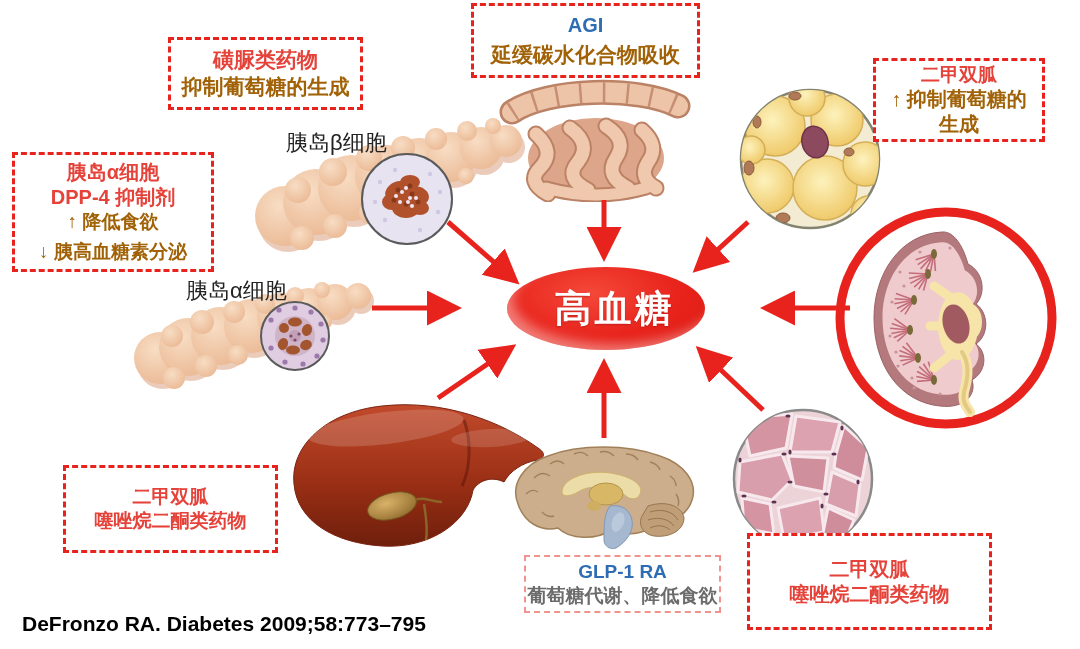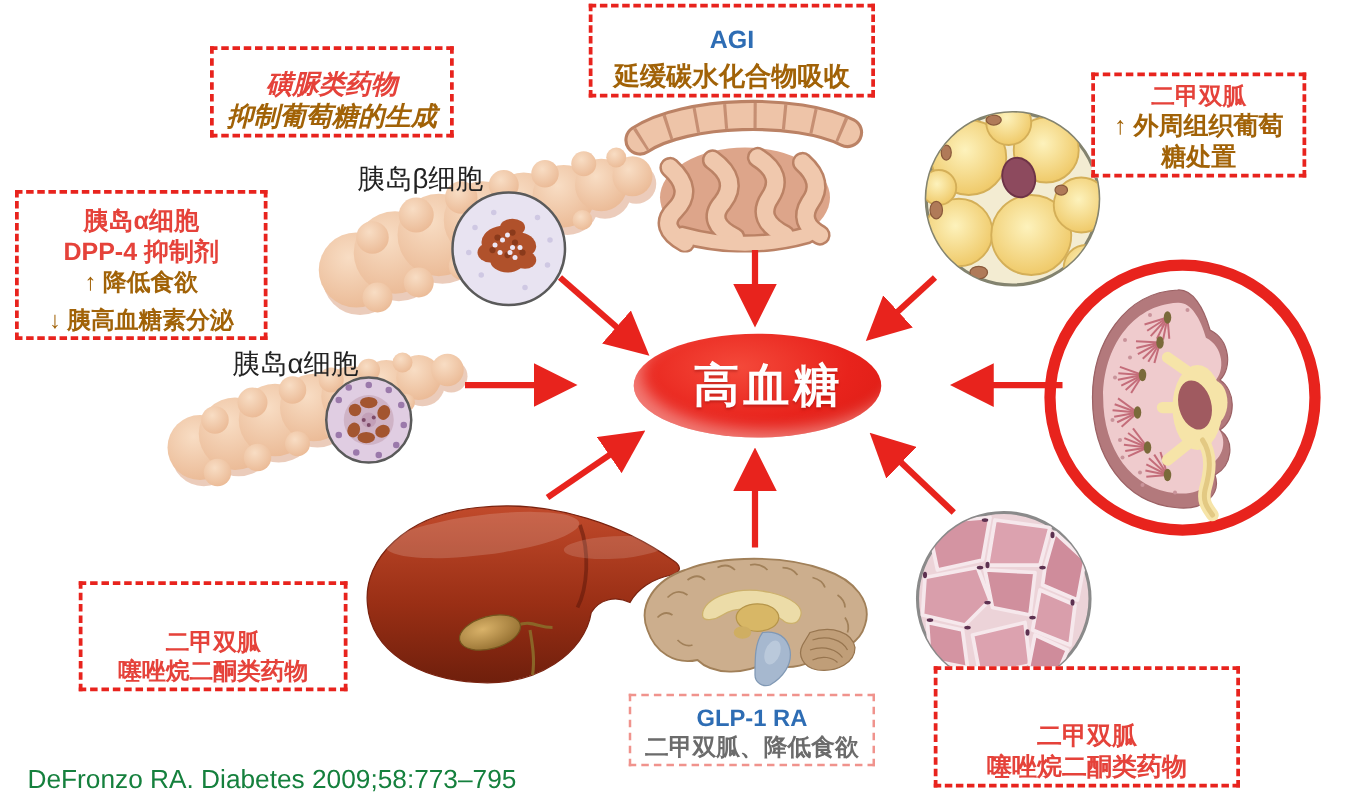--- a/index.html
+++ b/index.html
@@ -4,21 +4,21 @@
 <style>
   html,body{margin:0;padding:0;background:#fff;}
   .canvas{
     position:relative;width:1080px;height:649px;background:#ffffff;overflow:hidden;
     font-family:"Liberation Sans","DejaVu Sans",sans-serif;
   }
   
   .dbox{
     position:absolute;box-sizing:border-box;background:#fff;
     border:3px dashed #e8231d;
-    display:flex;flex-direction:column;justify-content:flex-end;align-items:center;
+    display:flex;flex-direction:column;justify-content:center;align-items:center;
     text-align:center;font-weight:bold;line-height:1.24;z-index:30;
   }
   .dbox.light{border:2px dashed #f0938d;}
   .red-t{color:#e5423a;}
   .blk-t{color:#a16207;}
   .blue-t{color:#2e6db4;}
   .gray-t{color:#6b6b6b;}
   .gap{margin-top:7px;}
   .fs19{font-size:19px;} .fs20{font-size:20px;} .fs21{font-size:21px;}
   
@@ -27,21 +27,21 @@
     background:radial-gradient(ellipse at 42% 32%, #f4493a 0%, #e8231c 55%, #d91b13 100%);
     box-shadow:inset 9px -9px 12px -3px rgba(255,235,230,0.45);
     display:flex;align-items:center;justify-content:center;z-index:40;
   }
   .center-ellipse span{
     color:#ffffff;font-size:37px;font-weight:bold;letter-spacing:3px;
     text-shadow:0 1px 2px rgba(120,0,0,0.35);
     margin-left:17px;
   }
   .organ-label{position:absolute;font-size:22px;font-weight:500;color:#222;z-index:25;}
-  .citation{position:absolute;left:22px;top:612px;font-size:21px;font-weight:normal;color:#15803d;z-index:30;}
+  .citation{position:absolute;left:22px;top:612px;font-size:21px;font-weight:bold;color:#000000;z-index:30;}
   svg{display:block;}
   .arrows{position:absolute;left:0;top:0;z-index:20;pointer-events:none;}
   .organ{position:absolute;z-index:10;}
 </style>
 </head>
 <body>
 
 <div class="canvas">
 
   <svg class="organ" style="left:250px;top:96px;" width="280" height="160" viewBox="0 0 280 160">
@@ -413,50 +413,50 @@
       <line x1="604" y1="200" x2="604" y2="252"></line>
       <line x1="748" y1="222" x2="700" y2="266"></line>
       <line x1="850" y1="308" x2="770" y2="308"></line>
       <line x1="763" y1="410" x2="703" y2="353"></line>
       <line x1="604" y1="438" x2="604" y2="368"></line>
       <line x1="438" y1="398" x2="508" y2="350"></line>
       <line x1="372" y1="308" x2="452" y2="308"></line>
     </g>
   </svg>
 
-  <div class="dbox" style="left:168px;top:37px;width:195px;height:73px;font-style:italic;">
+  <div class="dbox" style="left:168px;top:37px;width:195px;height:73px;">
     <div class="red-t fs21">磺脲类药物</div>
     <div class="blk-t fs21">抑制葡萄糖的生成</div>
   </div>
 
   <div class="dbox" style="left:471px;top:3px;width:229px;height:75px;">
     <div class="blue-t fs20">AGI</div>
     <div class="blk-t fs21" style="margin-top:4px;">延缓碳水化合物吸收</div>
   </div>
 
   <div class="dbox" style="left:873px;top:58px;width:172px;height:84px;padding:0 10px;">
     <div class="red-t fs19">二甲双胍</div>
-    <div class="blk-t fs20">↑ 外周组织葡萄糖处置</div>
+    <div class="blk-t fs20">↑ 抑制葡萄糖的生成</div>
   </div>
 
   <div class="dbox" style="left:12px;top:152px;width:202px;height:120px;">
     <div class="red-t fs20">胰岛α细胞</div>
     <div class="red-t fs20">DPP-4 抑制剂</div>
     <div class="blk-t fs19">↑ 降低食欲</div>
     <div class="blk-t fs19 gap">↓ 胰高血糖素分泌</div>
   </div>
 
   <div class="dbox" style="left:63px;top:465px;width:215px;height:88px;">
     <div class="red-t fs19">二甲双胍</div>
     <div class="red-t fs19">噻唑烷二酮类药物</div>
   </div>
 
-  <div class="dbox light" style="left:503px;top:555px;width:197px;height:58px;">
+  <div class="dbox light" style="left:524px;top:555px;width:197px;height:58px;">
     <div class="blue-t fs19">GLP-1 RA</div>
-    <div class="gray-t fs19">二甲双胍、降低食欲</div>
+    <div class="gray-t fs19">葡萄糖代谢、降低食欲</div>
   </div>
 
   <div class="dbox" style="left:747px;top:533px;width:245px;height:97px;">
     <div class="red-t fs20">二甲双胍</div>
     <div class="red-t fs20">噻唑烷二酮类药物</div>
   </div>
 
   <div class="center-ellipse">
     <span>高血糖</span>
   </div>

